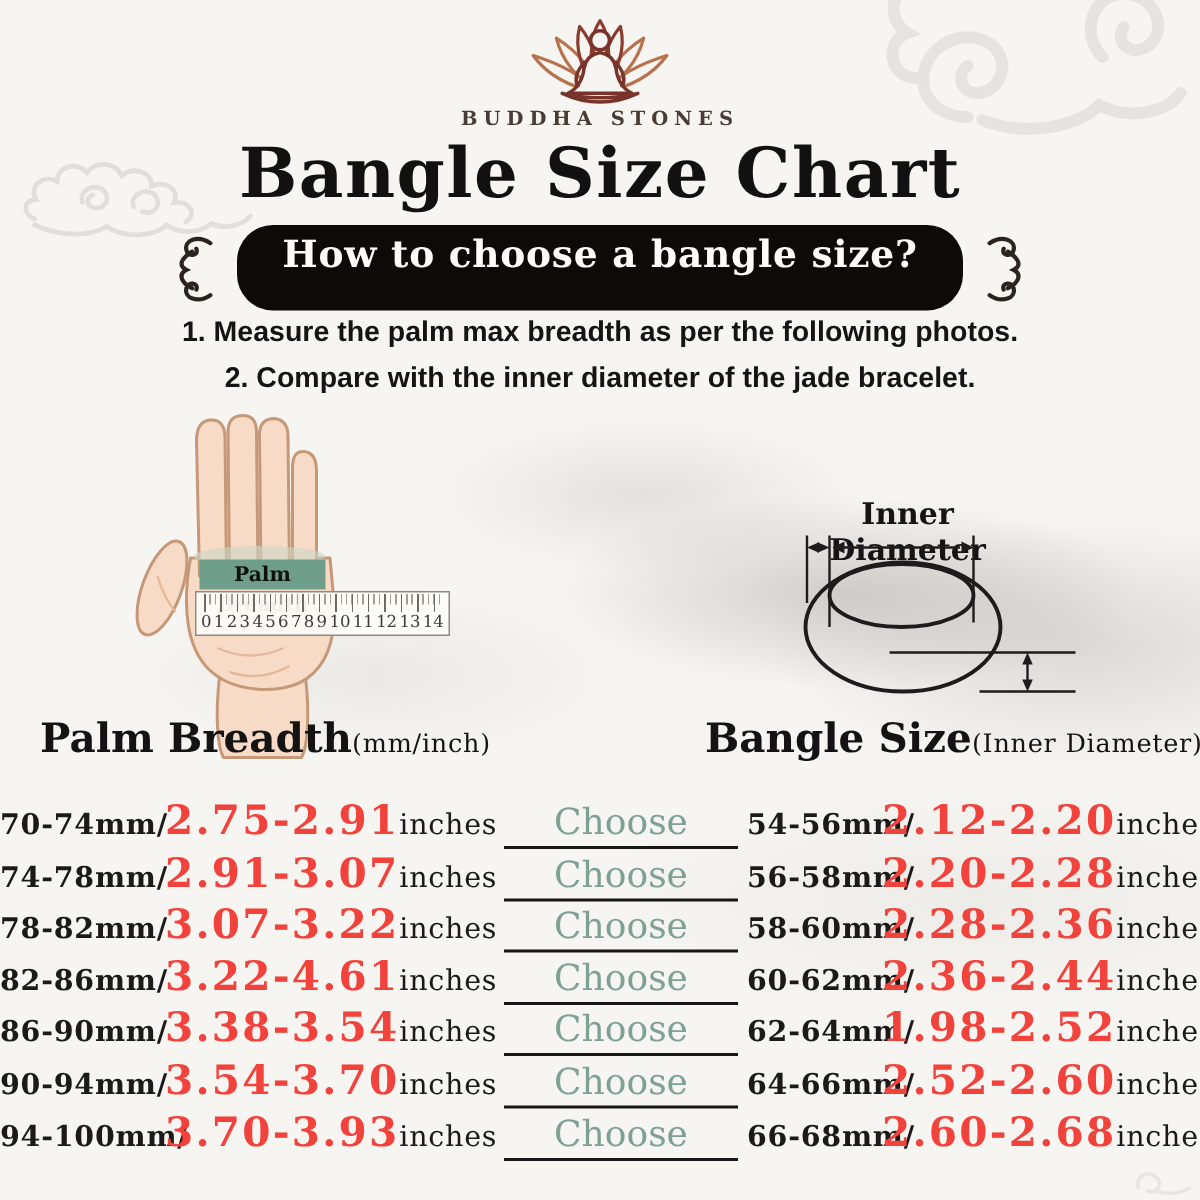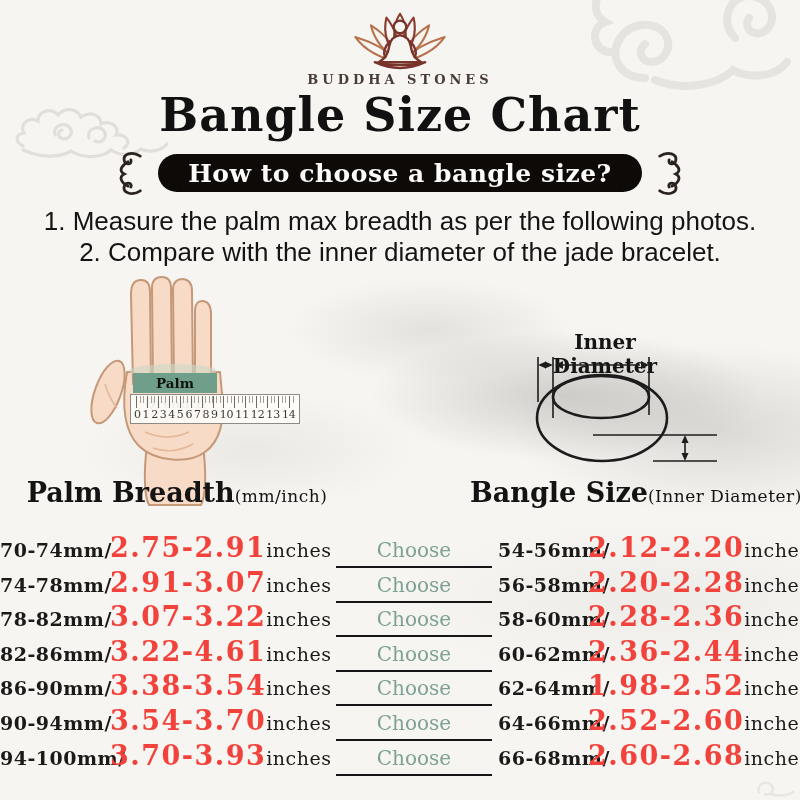--- a/index.html
+++ b/index.html
@@ -17,26 +17,26 @@
   #page{position:absolute;inset:0;}
   .abs{position:absolute;}
 
   
   .logo-wrap{left:0;right:0;top:6px;text-align:center;}
   .brand-name{font-size:13px;letter-spacing:4px;color:#483c35;font-weight:bold;margin-top:-2px;}
   .page-title{left:0;right:0;top:88px;text-align:center;font-size:46px;font-weight:bold;letter-spacing:1px;color:#111;}
 
   
   .banner-row{left:0;right:0;top:150px;display:flex;justify-content:center;align-items:center;gap:14px;}
-  .pill{background:#0d0a08;color:#fdfcfa;border-radius:24px;padding:5px 30px 4px;font-size:25px;font-weight:bold;letter-spacing:0.5px;}
+  .pill{background:#0d0a08;color:#fdfcfa;border-radius:24px;padding:5px 30px 23px;font-size:25px;font-weight:bold;letter-spacing:0.5px;}
   .flourish{width:30px;height:46px;}
   .flourish.right{transform:scaleX(-1);}
 
   
-  .instructions{left:0;right:0;top:206px;text-align:center;font-family:"Liberation Sans",sans-serif;font-weight:normal;font-size:26px;line-height:31px;color:#141414;}
+  .instructions{left:0;right:0;top:206px;text-align:center;font-family:"Liberation Sans",sans-serif;font-weight:bold;font-size:19px;line-height:31px;color:#141414;}
 
   
   .hand-fig{left:85px;top:276px;width:220px;height:235px;}
   .hand-fig svg{position:absolute;left:0;top:0;}
   .band{position:absolute;left:48px;top:97px;width:84px;height:20px;background:#6f9e8a;
         text-align:center;line-height:20px;font-size:13.5px;font-weight:bold;color:#101210;}
   .ruler{position:absolute;left:45px;top:118px;width:170px;height:30px;background:rgba(253,252,249,0.95);
          border:1px solid #8f8b84;box-sizing:border-box;}
   .ruler .ticks{height:12px;margin:1px 5px 0;
     background-image:
@@ -61,21 +61,21 @@
   .row{height:34.6px;line-height:34.6px;white-space:nowrap;}
   .lcell{display:inline-block;width:330px;vertical-align:baseline;}
   .rcell{display:inline-block;vertical-align:baseline;padding-left:4px;}
   .mm{display:inline-block;text-align:right;font-size:19px;letter-spacing:0.5px;color:#1b1a19;font-weight:bold;}
   .lcell .mm{width:110px;}
   .rcell .mm{width:90px;}
   .red{font-size:27px;font-weight:bold;color:#f2423c;letter-spacing:1.5px;}
   .unit-in{font-size:19px;color:#1b1a19;letter-spacing:0.5px;margin-top:20px;}
   .choosecell{display:inline-block;width:156px;height:29px;line-height:26px;margin:0 2px 0 6px;
     text-align:center;border-bottom:2px solid #161616;vertical-align:baseline;
-    font-size:20px;color:#7da294;text-decoration:none;cursor:pointer;}
+    font-size:24px;color:#7da294;text-decoration:none;cursor:pointer;}
 
   .cloud{pointer-events:none;}
 </style>
 </head>
 <body>
 
 <div id="page">
 
   <svg class="abs cloud" style="right:-15px;top:-22px;" width="230" height="122" viewBox="0 0 230 122">
     <g fill="none" stroke="#e6e4e0" stroke-width="8" stroke-linecap="round">

